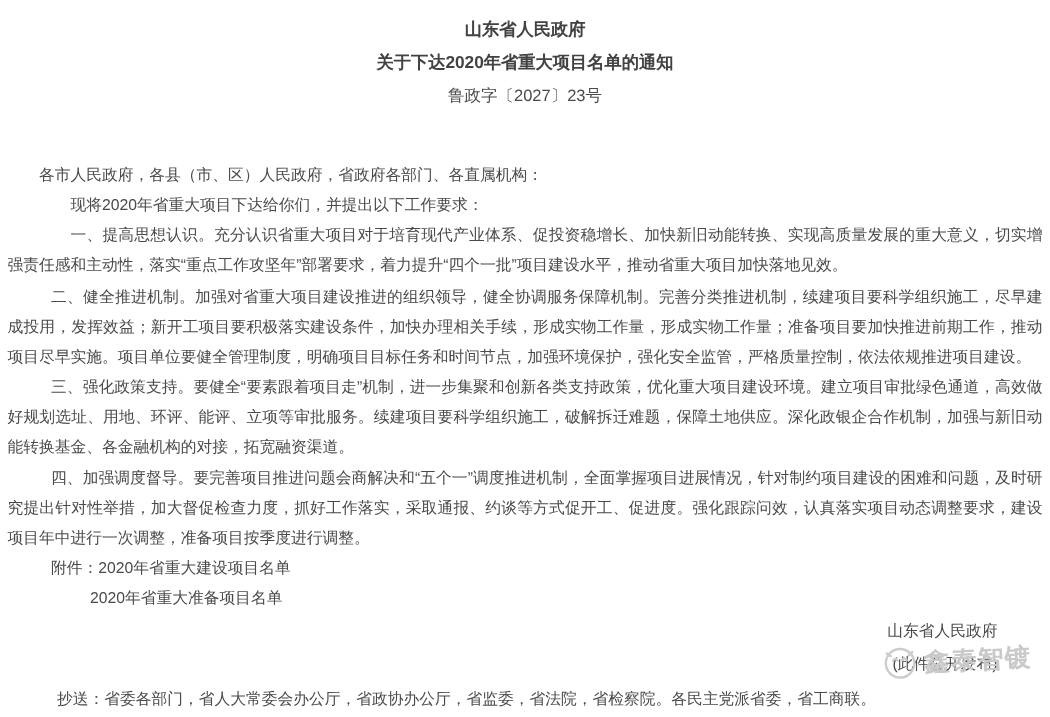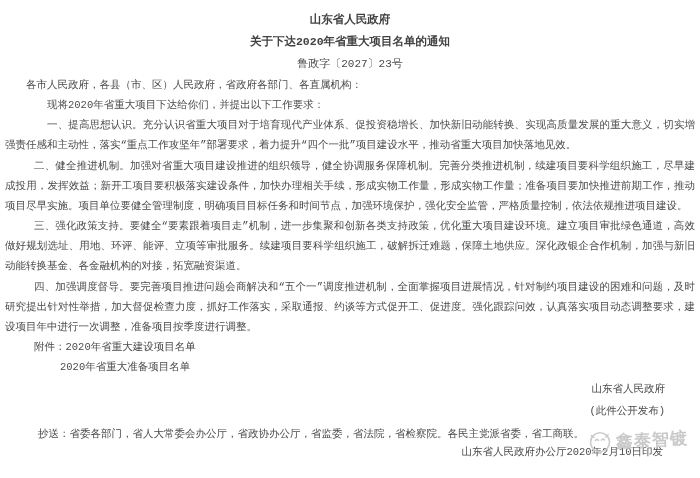--- a/index.html
+++ b/index.html
@@ -6,21 +6,21 @@
     margin: 0; padding: 0;
     width: 700px; height: 478px;
     background: #ffffff;
     overflow: hidden;
   }
   .page {
     position: relative;
     width: 700px; height: 478px;
     box-sizing: border-box;
     padding: 9px 5px 0 5px;
-    font-family: Liberation Mono, monospace;
+    font-family: Liberation Sans, sans-serif;
     color: #464646;
     font-size: 10.5px;
   }
   .hdr {
     text-align: center;
     line-height: 22px;
     font-weight: bold;
     font-size: 11.5px;
     color: #424242;
   }
@@ -30,21 +30,21 @@
     font-weight: normal;
     font-size: 11px;
     color: #4a4a4a;
   }
   .bodytext p {
     margin: 0;
     line-height: 20.15px;
     text-align: justify;
     color: #4a4a4a;
   }
-  p.salutation { text-indent: 21px; }
+  p.salutation { text-indent: 21px; margin-top: 32px; }
   p.intro  { text-indent: 42px; }
   p.para-a { text-indent: 42px; }
   p.para-b { text-indent: 29px; }
   p.attach1 { text-indent: 29px; }
   p.attach2 { text-indent: 55px; }
   .sig-block {
     margin-top: 2px;
     text-align: right;
     padding-right: 30px;
     line-height: 21.8px;

